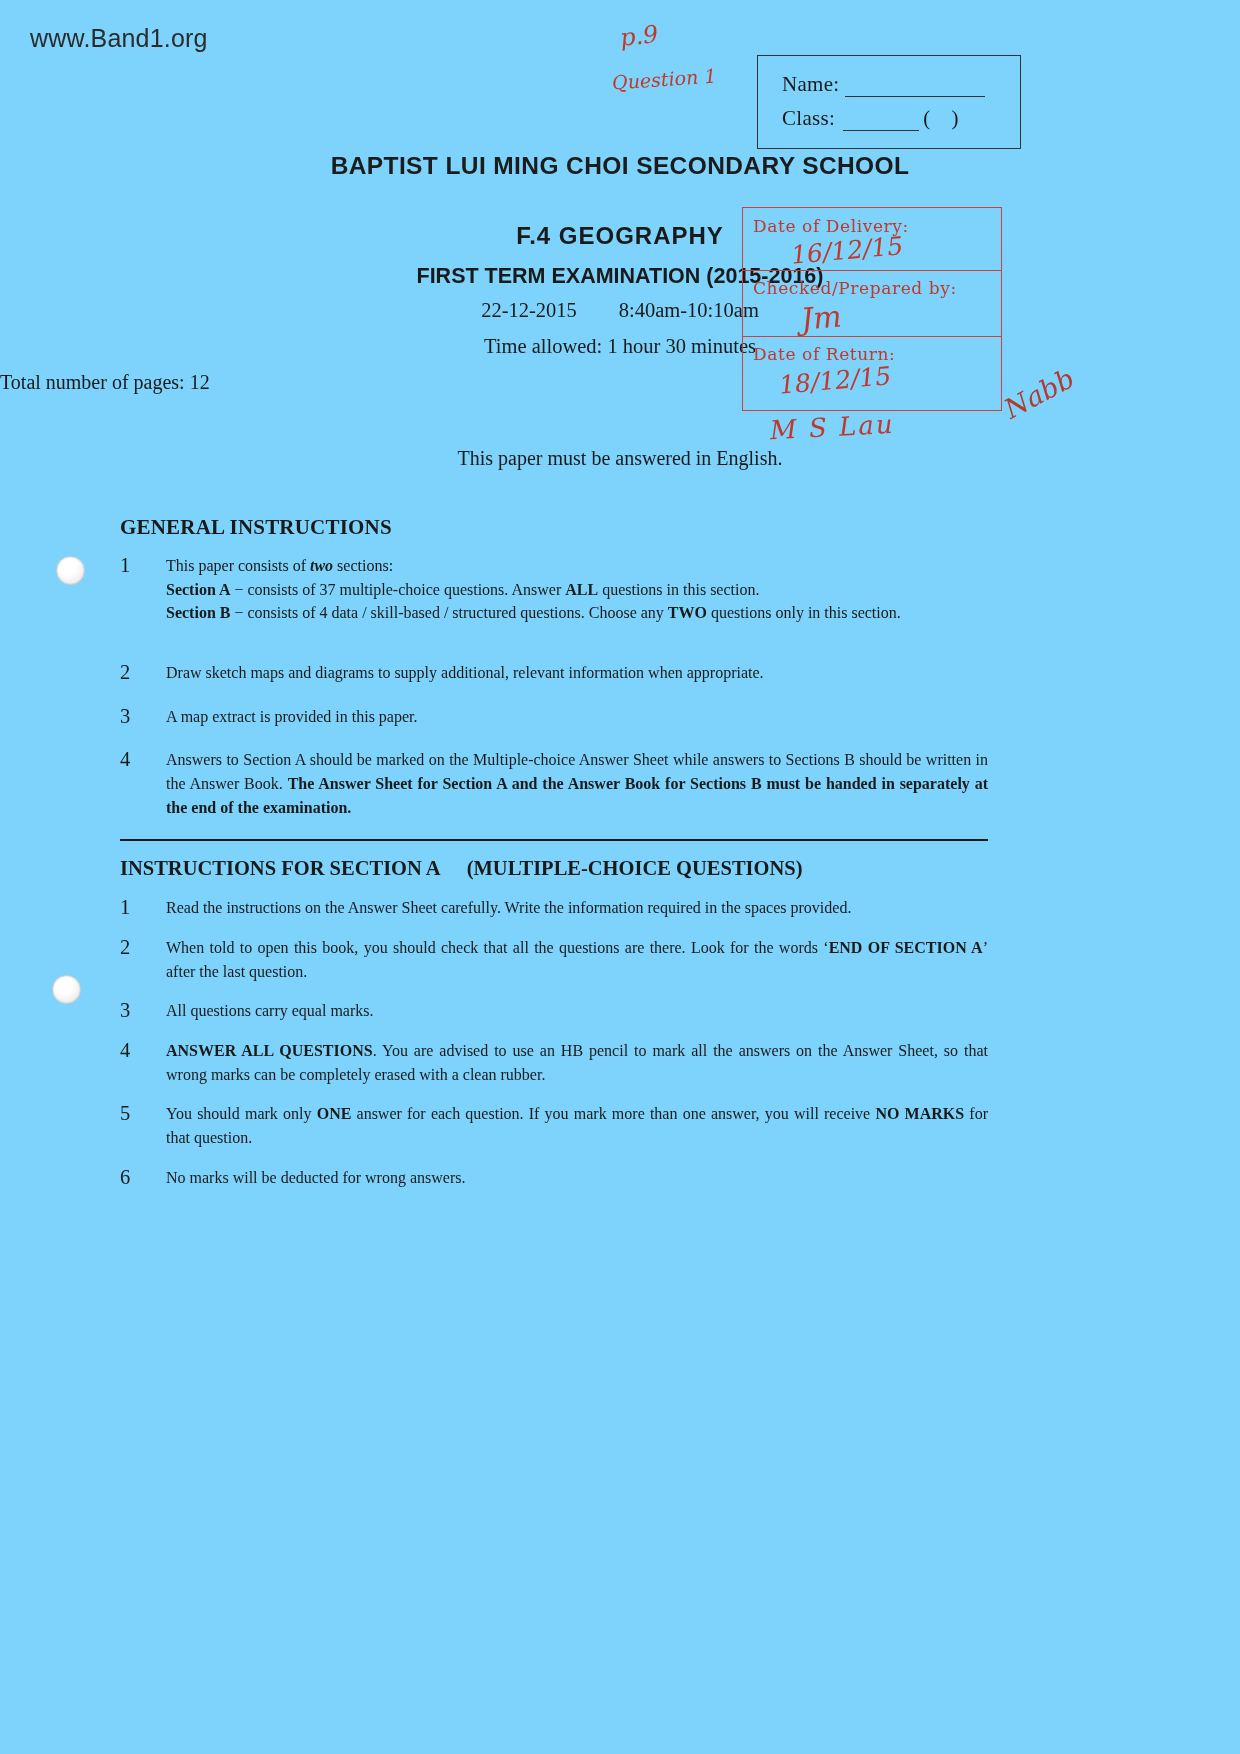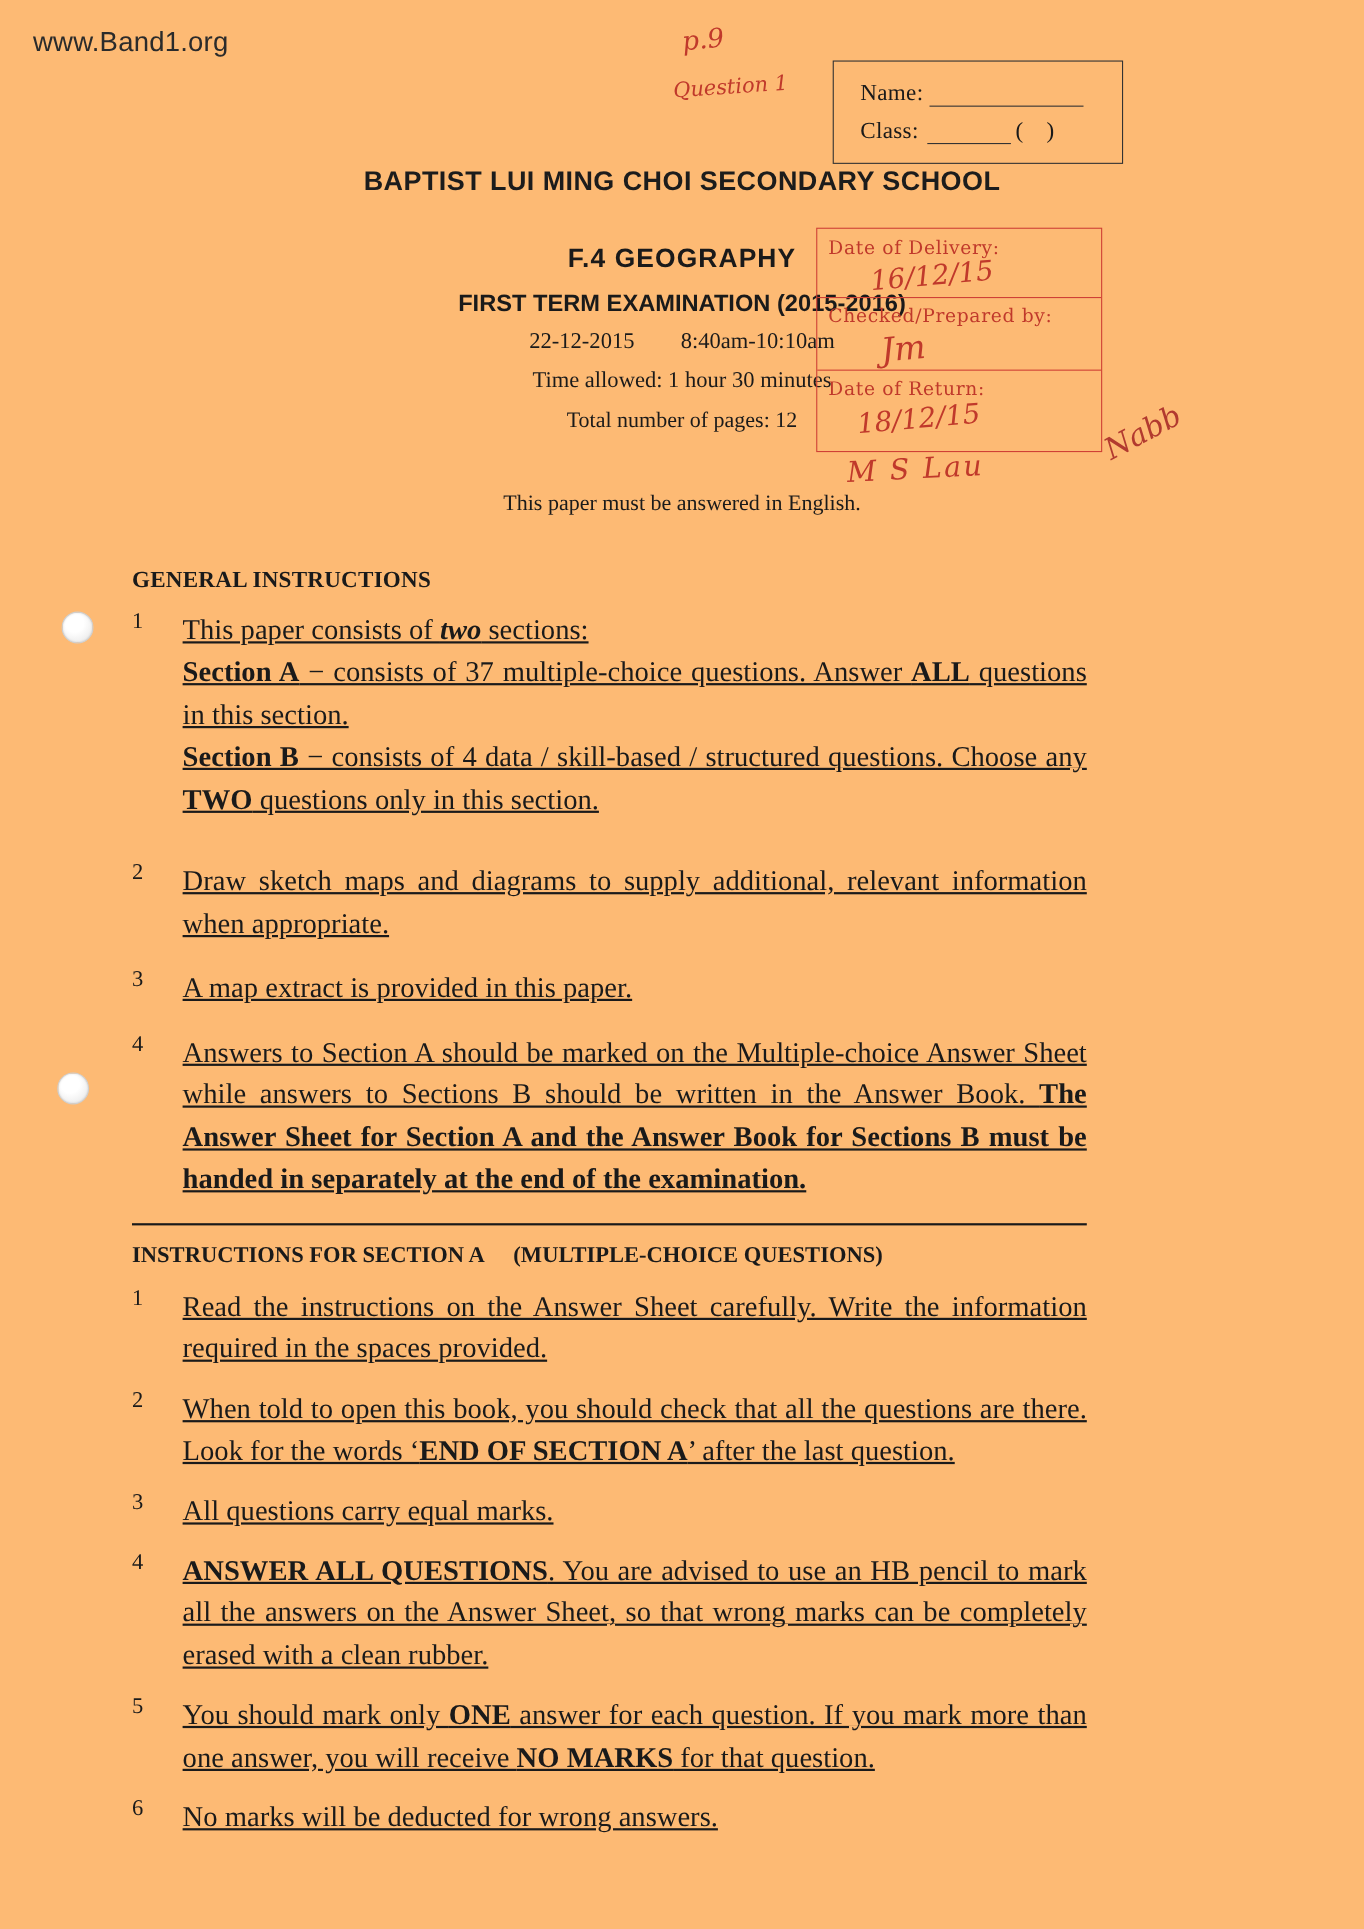--- a/index.html
+++ b/index.html
@@ -12,21 +12,21 @@
     height: 1754px;
     position: relative;
     font-family: "Liberation Serif", serif;
     color: #1a1a1a;
     overflow: hidden;
   }
 
   .page {
     position: absolute;
     inset: 0;
-    background: #fdba74;
+    background: #7dd3fc;
   }
 
   
   .watermark {
     position: absolute;
     top: 24px;
     left: 30px;
     font-family: "Liberation Sans", sans-serif;
     font-size: 25px;
     color: #2b2b2b;
@@ -133,21 +133,20 @@
     position: absolute;
     left: 0; right: 0;
     top: 335px;
     text-align: center;
     font-size: 20.5px;
   }
   .pages {
     position: absolute;
     left: 0; right: 0;
     top: 371px;
-    text-align: center;
     font-size: 20px;
   }
   .english-note {
     position: absolute;
     left: 0; right: 0;
     top: 447px;
     text-align: center;
     font-size: 20px;
   }
 
@@ -230,24 +229,23 @@
     display: flex;
     margin-bottom: 20px;
   }
   .item .num {
     width: 46px;
     flex: 0 0 46px;
     font-size: 20.5px;
   }
   .item .txt {
     flex: 1;
-    font-size: 26px;
+    font-size: 16px;
     line-height: 1.48;
     text-align: justify;
-    text-decoration: underline;
   }
   .item .txt b { font-weight: bold; }
   .item .txt i { font-style: italic; font-weight: bold; }
 
   .divider {
     border: 0;
     border-top: 2.5px solid #1a1a1a;
     margin: 18px 0 16px 0;
   }
   .heading2 {

